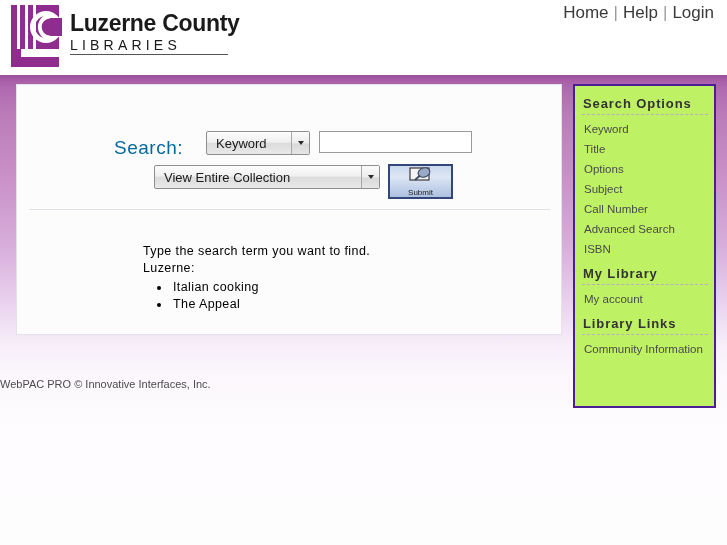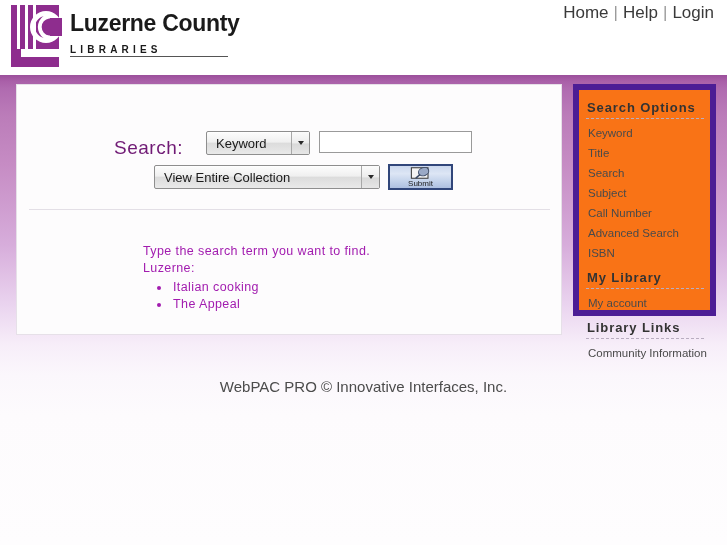--- a/index.html
+++ b/index.html
@@ -70,25 +70,25 @@
   .brand-line1 {
     font-family: "Liberation Sans", sans-serif;
     font-size: 23px;
     font-weight: bold;
     color: #1a1a1a;
     letter-spacing: -0.3px;
     line-height: 25px;
   }
   .brand-line2 {
     font-family: "Liberation Sans", sans-serif;
-    font-size: 10px;
-    font-weight: bold;
+    font-size: 14px;
+    font-weight: normal;
     color: #1a1a1a;
     letter-spacing: 4.2px;
-    margin-top: 8px;
+    margin-top: 1px;
   }
   .brand-rule {
     width: 158px;
     height: 1px;
     background: #555;
     margin-top: 1px;
   }
 
   .topnav {
     position: absolute;
@@ -116,21 +116,21 @@
     height: 249px;
     background: #fdfcfd;
     border: 1px solid #e6e0e8;
   }
 
   .search-label {
     position: absolute;
     left: 97px;
     top: 52px;
     font-size: 19px;
-    color: #701a75;
+    color: #0369a1;
     letter-spacing: 0.5px;
   }
 
   
   .sel {
     position: absolute;
     box-sizing: border-box;
     border: 1px solid #8e8e8e;
     border-radius: 2px;
     background: linear-gradient(to bottom, #fdfdfd 0%, #f0f0f0 45%, #dcdcdc 52%, #e9e9e9 100%);
@@ -190,30 +190,30 @@
     font-family: "Liberation Sans", sans-serif;
     color: #111;
     outline: none;
   }
 
   .submit-btn {
     position: absolute;
     left: 371px;
     top: 79px;
     width: 65px;
-    height: 26px;
+    height: 35px;
     box-sizing: border-box;
     border: 2px solid #31467a;
     background: linear-gradient(to bottom, #ccd8ee 0%, #dde6f5 35%, #c3d2ea 70%, #aec0e0 100%);
     padding: 0;
     cursor: pointer;
     display: flex;
     flex-direction: column;
     align-items: center;
-    justify-content: flex-start;
+    justify-content: space-between;
   }
   .submit-icon {
     width: 26px;
     height: 16px;
     margin-bottom: -1px;
   }
   .submit-label {
     font-size: 8px;
     color: #1c1c1c;
     line-height: 9px;
@@ -227,43 +227,43 @@
     width: 521px;
     height: 1px;
     background: #e3dfe6;
   }
 
   .instructions {
     position: absolute;
     left: 126px;
     top: 158px;
     font-size: 12.5px;
-    color: #a21caf;
+    color: #000000;
     line-height: 17px;
     letter-spacing: 0.4px;
   }
   .instructions ul {
     margin: 2px 0 0 0;
     padding-left: 28px;
     list-style: disc;
   }
   .instructions li {
     line-height: 17px;
     padding-left: 2px;
   }
 
   
   .sidebar {
     position: absolute;
     left: 573px;
     top: 84px;
     width: 143px;
-    height: 232px;
-    background: #f97316;
-    border: 6px solid #4c1d95;
+    height: 324px;
+    background: #bef264;
+    border: 2px solid #4c1d95;
     box-sizing: border-box;
     padding: 10px 0 0 0;
   }
   .side-head {
     font-size: 13px;
     font-weight: bold;
     color: #333;
     letter-spacing: 0.9px;
     padding: 0 0 0 8px;
     margin-bottom: 3px;
@@ -284,22 +284,21 @@
   .side-gap {
     height: 7px;
   }
 
   
   .footer {
     position: absolute;
     left: 0;
     top: 378px;
     width: 727px;
-    text-align: center;
-    font-size: 15px;
+    font-size: 11px;
     color: #4c4c4c;
   }
 </style>
 </head>
 <body>
 
 <div class="page-bg"></div>
 
 <div class="header">
 
@@ -372,21 +371,21 @@
     </ul>
   </div>
 </div>
 
 <div class="sidebar">
 
   <div class="side-head">Search Options</div>
   <div class="side-rule"></div>
   <a class="side-link" href="#">Keyword</a>
   <a class="side-link" href="#">Title</a>
-  <a class="side-link" href="#">Search</a>
+  <a class="side-link" href="#">Options</a>
   <a class="side-link" href="#">Subject</a>
   <a class="side-link" href="#">Call Number</a>
   <a class="side-link" href="#">Advanced Search</a>
   <a class="side-link" href="#">ISBN</a>
 
   <div class="side-gap"></div>
 
   <div class="side-head">My Library</div>
   <div class="side-rule"></div>
   <a class="side-link" href="#">My account</a>

